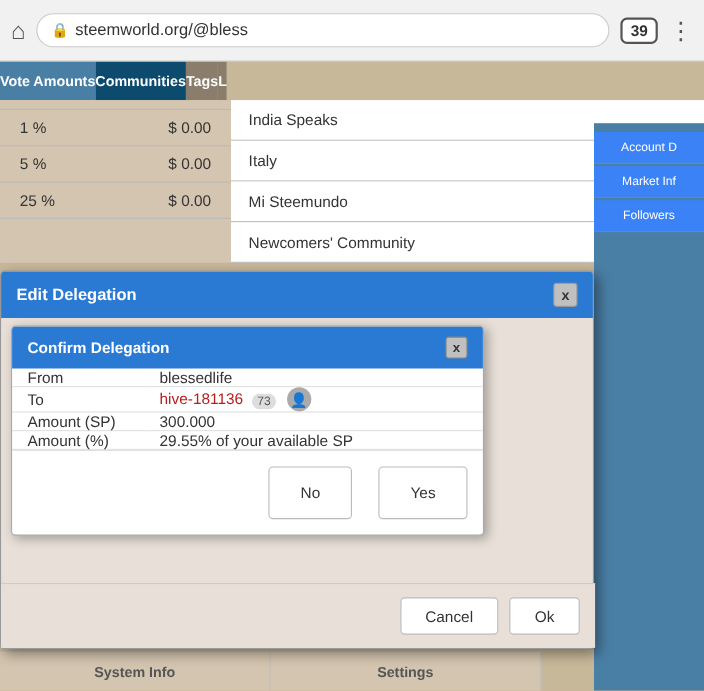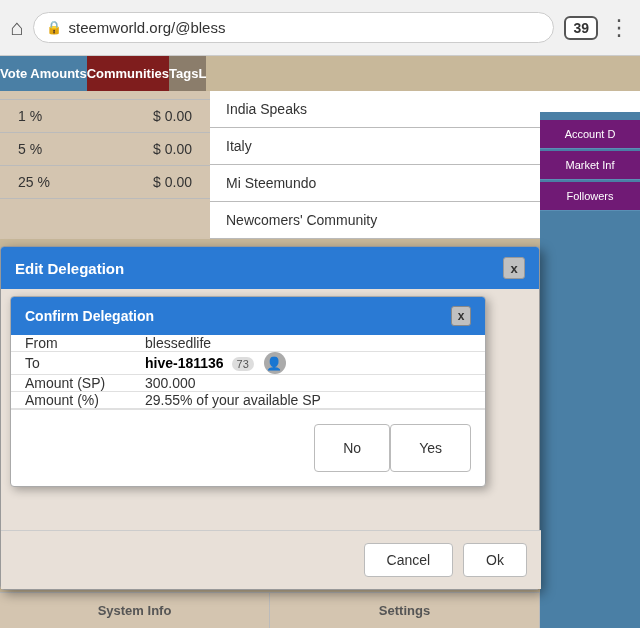--- a/index.html
+++ b/index.html
@@ -66,21 +66,21 @@
     }
     .tab-btn {
       padding: 10px 0;
       font-size: 13px;
       font-weight: bold;
       color: white;
       border: none;
       cursor: pointer;
     }
     .tab-vote { background: #4a7fa5; }
-    .tab-community { background: #7f1d1d; }
+    .tab-community { background: #0c4a6e; }
     .tab-tags { background: #8b7d6b; }
     .tab-l { background: #8b7d6b; }
 
     
     .bg-content {
       display: flex;
       gap: 0;
       padding: 0;
     }
     .left-panel {
@@ -149,21 +149,21 @@
       cursor: pointer;
       color: #333;
       font-weight: bold;
     }
 
     
     .confirm-delegation-modal {
       position: absolute;
       top: 240px;
       left: 10px;
-      width: 476px;
+      width: 430px;
       background: white;
       border: 1px solid #aaa;
       border-radius: 4px;
       box-shadow: 3px 3px 10px rgba(0,0,0,0.3);
       z-index: 20;
     }
     .confirm-delegation-header {
       background: #2a7ad4;
       color: white;
       padding: 9px 14px;
@@ -206,23 +206,23 @@
       color: #333;
       font-weight: 500;
       width: 120px;
       white-space: nowrap;
     }
     .confirm-table td:last-child {
       color: #333;
     }
 
     .to-link {
-      color: #000000;
+      color: #b91c1c;
       text-decoration: none;
-      font-weight: 700;
+      font-weight: 400;
     }
     .reputation-badge {
       display: inline-flex;
       align-items: center;
       justify-content: center;
       background: #ddd;
       border-radius: 10px;
       font-size: 11px;
       padding: 1px 5px;
       color: #555;
@@ -238,21 +238,21 @@
       background: #aaa;
       margin-left: 6px;
       color: white;
       font-size: 13px;
     }
 
     
     .dialog-buttons {
       display: flex;
       justify-content: flex-end;
-      gap: 0;
+      gap: 24px;
       padding: 14px 14px;
       border-top: 1px solid #e0e0e0;
     }
     .btn-no {
       padding: 8px 28px;
       background: white;
       border: 1px solid #bbb;
       border-radius: 4px;
       font-size: 14px;
       cursor: pointer;
@@ -307,21 +307,21 @@
       top: 56px;
       width: 100px;
       height: 572px;
       background: #4a7fa5;
       display: flex;
       flex-direction: column;
       gap: 2px;
       padding: 8px 0;
     }
     .info-item {
-      background: #701a75;
+      background: #3b82f6;
       color: white;
       font-size: 11px;
       padding: 8px 6px;
       text-align: center;
       border-bottom: 1px solid #5a8fb5;
     }
 
     
     .system-bar {
       position: absolute;
@@ -436,18 +436,18 @@
         <td>29.55% of your available SP</td>
       </tr>
     </tbody>
       </table>
     <div class="dialog-buttons">
       <button class="btn-no">No</button>
       <button class="btn-yes">Yes</button>
     </div>
   </div>
 
-  <div class="system-bar" style="position:absolute;bottom:0;left:0;width:540px;display:flex;background:#d4c5b0;border-top:1px solid #bbb;align-items:center;">
+  <div class="system-bar" style="position:absolute;bottom:0;left:0;width:492px;display:flex;background:#d4c5b0;border-top:1px solid #bbb;align-items:center;">
     <div class="sys-btn">System Info</div>
     <div class="sys-btn">Settings</div>
   </div>
 
 </div>
 
 </body></html>

